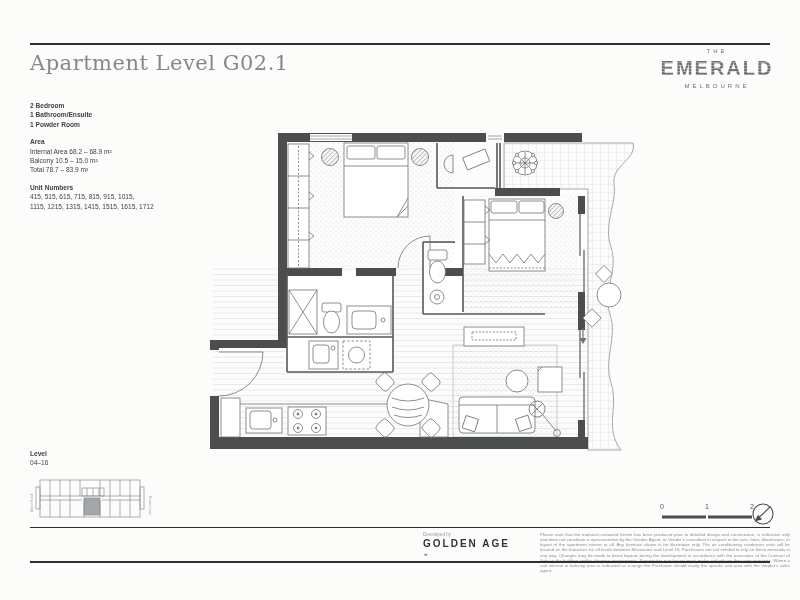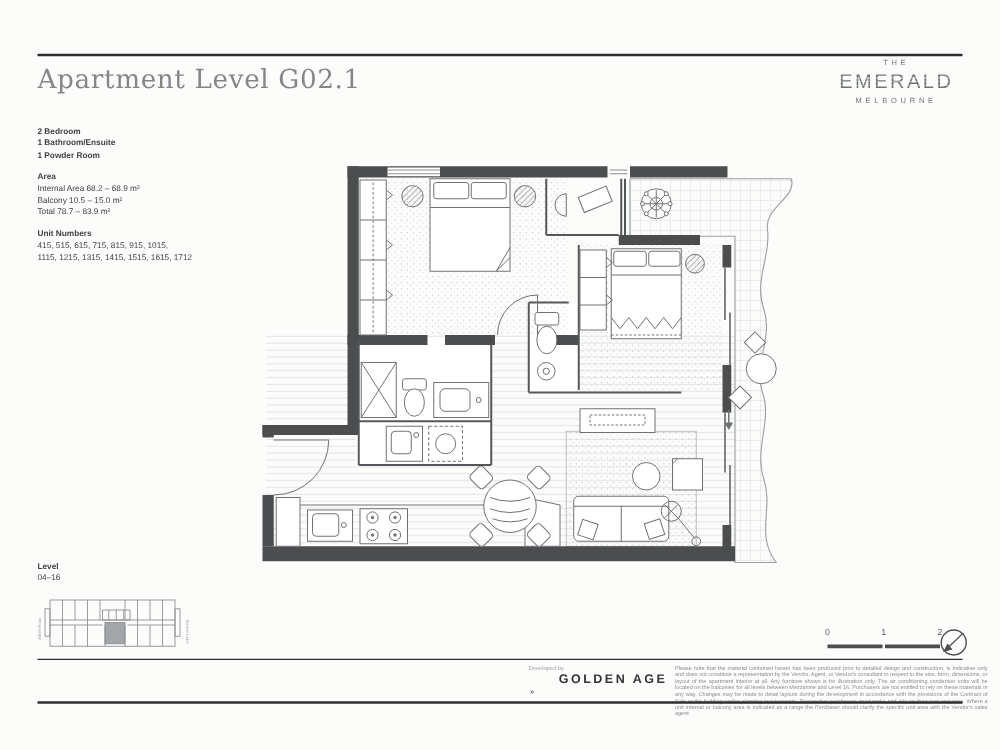--- a/index.html
+++ b/index.html
@@ -5,35 +5,35 @@
   html,body{margin:0;padding:0;}
   body{width:800px;height:600px;position:relative;background:#fcfcfb;
        font-family:"Liberation Sans",sans-serif;color:#3f4244;overflow:hidden;}
   .abs{position:absolute;}
   
   .rule{background:#2d2f30;}
   #title{left:30px;top:51px;font-family:"DejaVu Serif","Liberation Serif",serif;
          font-size:21px;color:#84878a;letter-spacing:.5px;font-weight:400;}
   #brand{left:660px;top:48px;width:114px;text-align:center;color:#6f7376;}
   #brand .the{font-size:6px;letter-spacing:3px;margin-bottom:3px;}
-  #brand .name{font-size:16px;font-weight:normal;letter-spacing:2px;
+  #brand .name{font-size:20px;font-weight:bold;letter-spacing:2px;
                background:repeating-linear-gradient(180deg,#6f7376 0 2px,#9fa3a5 2px 3px);
                -webkit-background-clip:text;background-clip:text;-webkit-text-fill-color:transparent;color:#6f7376;}
   #brand .city{font-size:6px;letter-spacing:3px;margin-top:3px;}
   
   #specs{left:30px;top:101px;font-size:6.6px;line-height:9.4px;}
   #specs .b{font-weight:bold;}
   #specs .gap{height:8px;}
   
   #levelblk{left:30px;top:449px;font-size:6.6px;line-height:9.4px;}
   
   .scl{font-size:7px;color:#55585a;width:10px;text-align:center;}
   
   #devby{left:423px;top:532px;font-size:4.6px;color:#9aa0a3;}
-  #dev{left:423px;top:538px;font-size:10px;font-weight:bold;letter-spacing:2px;color:#303437;margin-left:24px;}
+  #dev{left:423px;top:538px;font-size:10px;font-weight:bold;letter-spacing:2px;color:#303437;}
   #devmark{left:424px;top:551px;font-size:6px;color:#303437;}
   #disclaimer{left:540px;top:532px;width:250px;font-size:4.4px;line-height:1.17;
               color:#8b8e91;text-align:justify;}
   svg text{font-family:"Liberation Sans",sans-serif;}
 </style>
 </head>
 <body>
 
 <svg class="abs" style="left:0;top:0;" width="800" height="600" viewBox="0 0 800 600">
   <defs>

